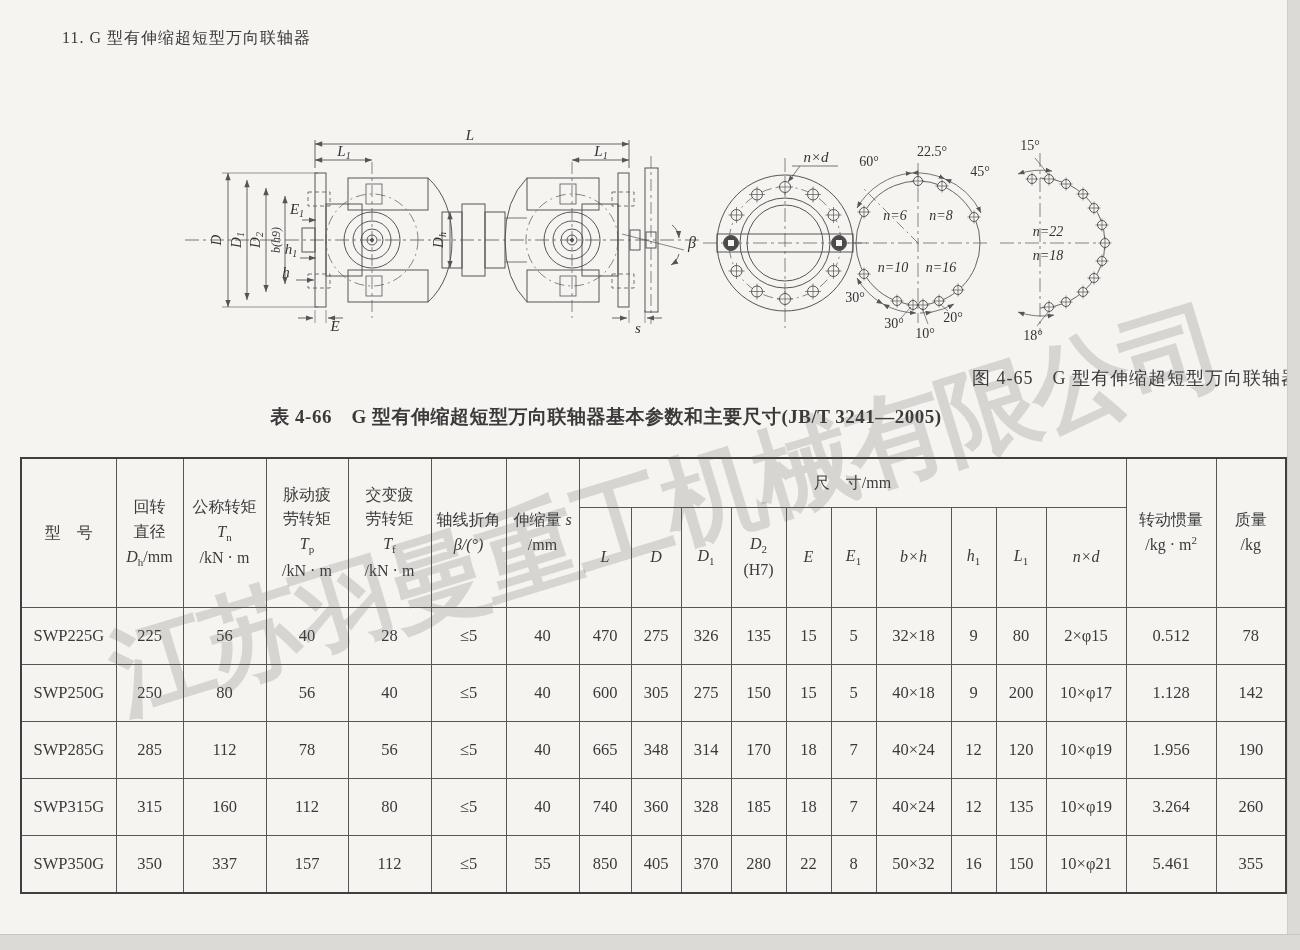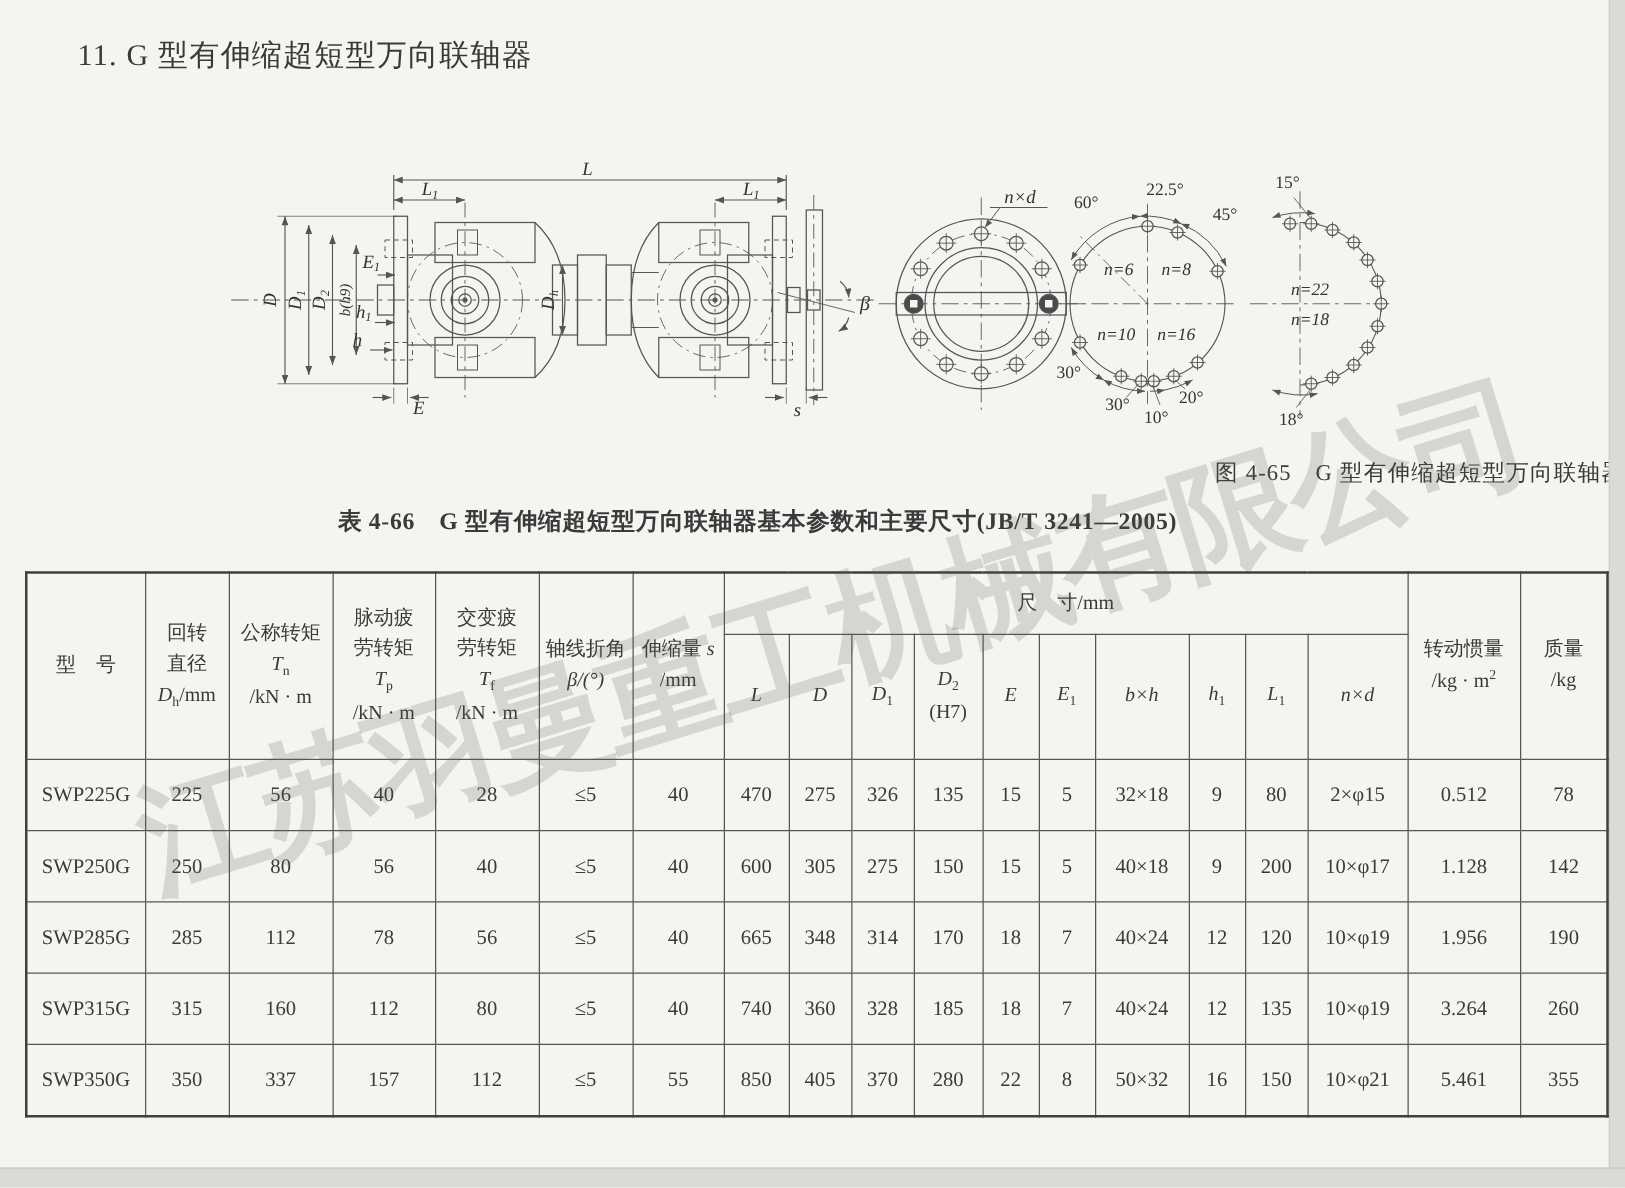--- a/index.html
+++ b/index.html
@@ -1,20 +1,20 @@
 <!DOCTYPE html>
 <html><head>
 <meta charset="utf-8">
 <style>
   html,body{margin:0;padding:0;}
   .page{position:relative;width:1300px;height:950px;background:#f5f4f1;overflow:hidden;
         font-family:"Liberation Serif","DejaVu Serif",serif;color:#3a3a3a;}
   .edge-right{position:absolute;right:0;top:0;width:12px;height:950px;background:#dcdad6;border-left:1px solid #cfcdc9;}
   .edge-bottom{position:absolute;left:0;top:934px;width:1300px;height:16px;background:#dcdad6;border-top:1px solid #c9c7c3;}
-  .heading1{position:absolute;left:62px;top:28px;font-size:24px;letter-spacing:1px;}
+  .heading1{position:absolute;left:62px;top:28px;font-size:16px;letter-spacing:1px;}
   .heading2{position:absolute;left:58px;top:68px;font-size:20px;letter-spacing:1px;}
   .fig-caption{position:absolute;left:0;top:366px;width:1300px;text-align:right;font-size:18px;letter-spacing:1px;}
   .tbl-title{position:absolute;left:0;top:404px;width:1212px;text-align:center;font-size:19px;font-weight:bold;letter-spacing:0.5px;}
   .fig-svg{position:absolute;left:0;top:128px;}
   .watermark{position:absolute;left:95px;top:615px;font-size:100px;font-weight:700;letter-spacing:-4px;
              color:rgba(90,90,90,0.20);white-space:nowrap;transform:rotate(-17deg);transform-origin:0 0;
              z-index:6;pointer-events:none;font-family:"DejaVu Sans",sans-serif;}
   table.params{position:absolute;left:20px;top:457px;width:1265px;border-collapse:collapse;table-layout:fixed;
                font-size:16px;z-index:2;}
   table.params th,table.params td{border:1px solid #565656;text-align:center;vertical-align:middle;

